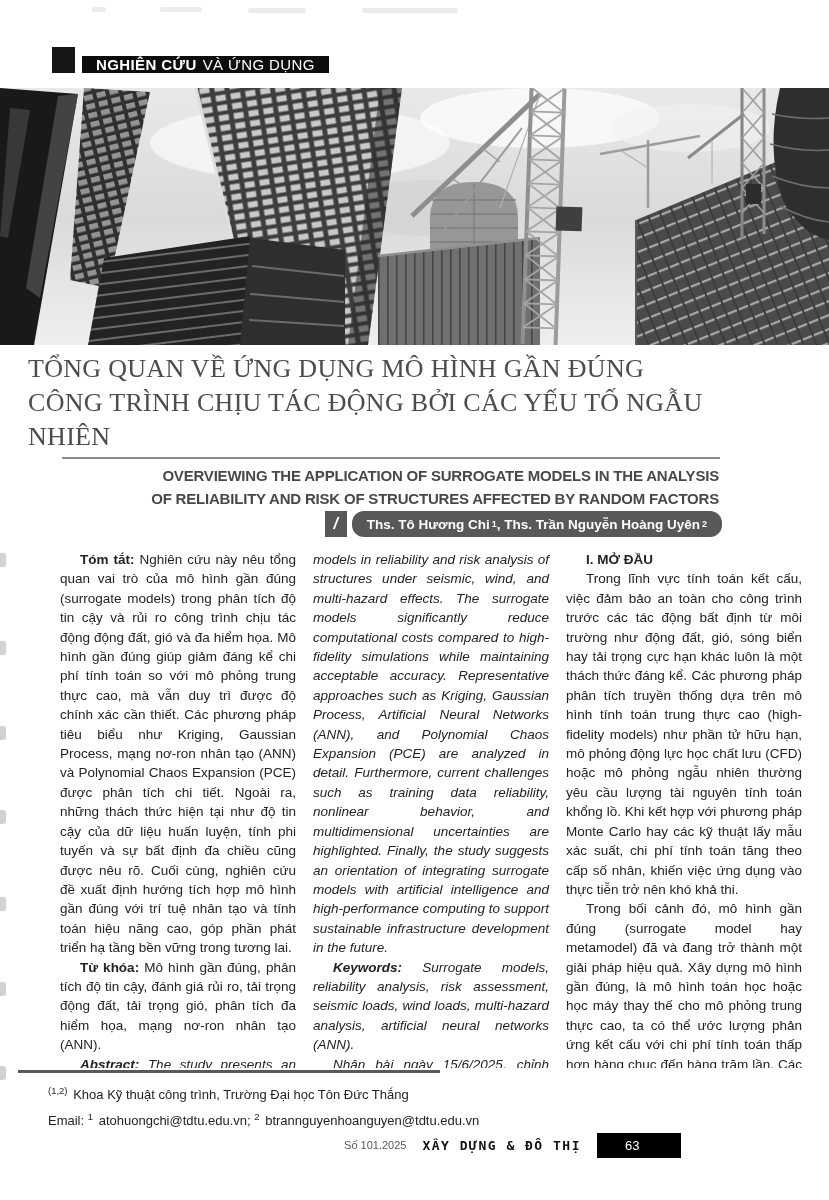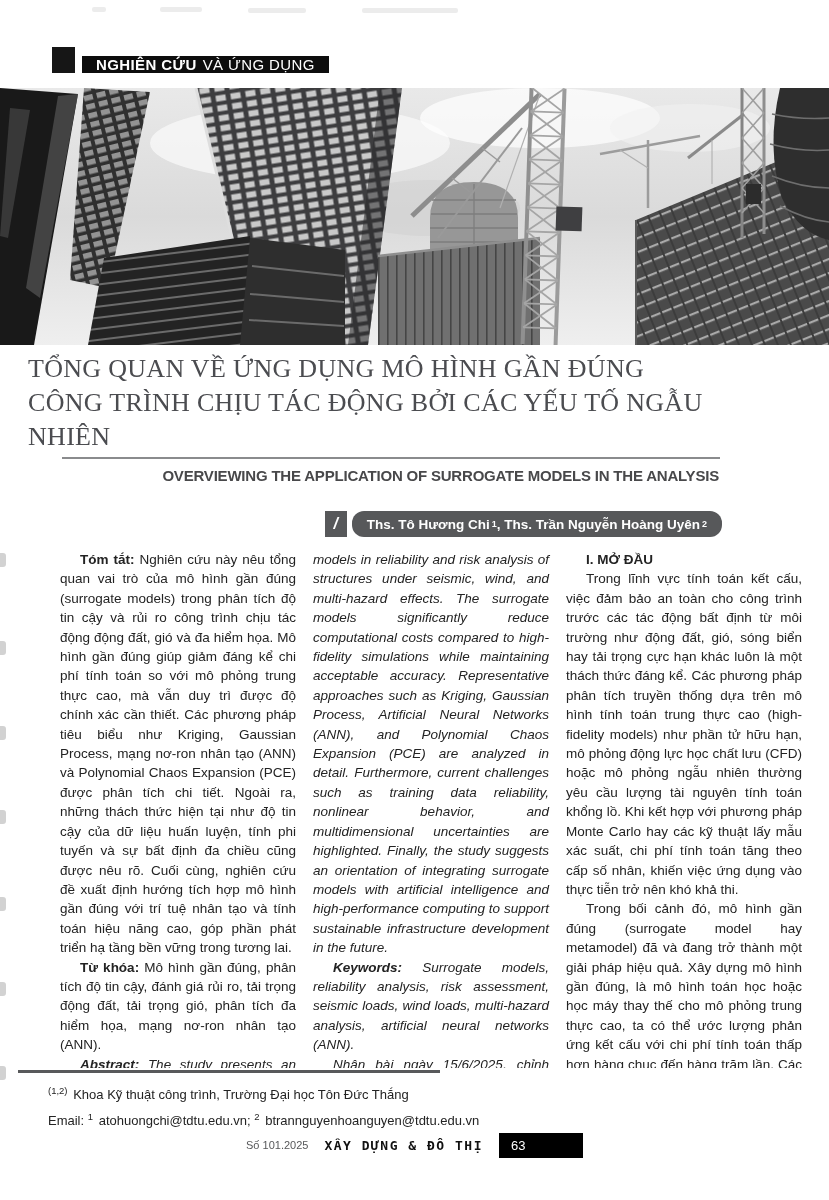--- a/index.html
+++ b/index.html
@@ -46,27 +46,27 @@
   .i{font-style:italic;}
   .bi{font-weight:bold;font-style:italic;}
   .colhead{font-weight:bold;}
 
   
   .footnote-rule{position:absolute;top:1070px;left:18px;width:422px;border-top:3px solid #58595b;}
   .footnote{position:absolute;top:1080px;left:48px;font-size:13px;line-height:22px;color:#232323;}
   .footnote sup{font-size:9.5px;vertical-align:5px;margin-right:2px;}
 
   
-  .page-footer{position:absolute;top:1132px;left:0;width:829px;height:26px;display:flex;
-               justify-content:center;align-items:center;}
+  .page-footer{position:absolute;top:1132px;left:0;width:681px;height:26px;display:flex;
+               justify-content:flex-end;align-items:center;}
   .issue{font-size:11px;color:#57585a;margin-right:16px;}
   .magazine{font-family:"DejaVu Sans Mono","Liberation Mono",monospace;font-weight:bold;font-size:13px;
             letter-spacing:1.5px;color:#111;margin-right:16px;white-space:nowrap;}
   .page-box{width:84px;height:25px;background:#000;color:#fff;display:flex;align-items:center;
-            padding-left:12px;font-size:13px;box-sizing:border-box;}
+            padding-left:28px;font-size:13px;box-sizing:border-box;}
 </style>
 </head>
 <body>
 
 <div class="page">
 
   <div class="smudge" style="top:7px;left:92px;width:14px;"></div>
   <div class="smudge" style="top:7px;left:160px;width:42px;"></div>
   <div class="smudge" style="top:8px;left:248px;width:58px;"></div>
   <div class="smudge" style="top:8px;left:362px;width:96px;"></div>
@@ -231,20 +231,21 @@
   </div>
 
   <div class="title-vi">
     <div>TỔNG QUAN VỀ ỨNG DỤNG MÔ HÌNH GẦN ĐÚNG</div>
     <div>CÔNG TRÌNH CHỊU TÁC ĐỘNG BỞI CÁC YẾU TỐ NGẪU NHIÊN</div>
   </div>
   <div class="title-rule"></div>
 
   <div class="title-en">
     <div>OVERVIEWING THE APPLICATION OF SURROGATE MODELS IN THE ANALYSIS</div>
+    <div>OF RELIABILITY AND RISK OF STRUCTURES AFFECTED BY RANDOM FACTORS</div>
   </div>
 
   <div class="author-row">
     <div class="slash-box">/</div>
     <div class="author-bar">
       <span>Ths. Tô Hương Chi</span>
         <sup>1</sup>
         <span>, Ths. Trần Nguyễn Hoàng Uyên</span>
         <sup>2</sup>
     </div>

